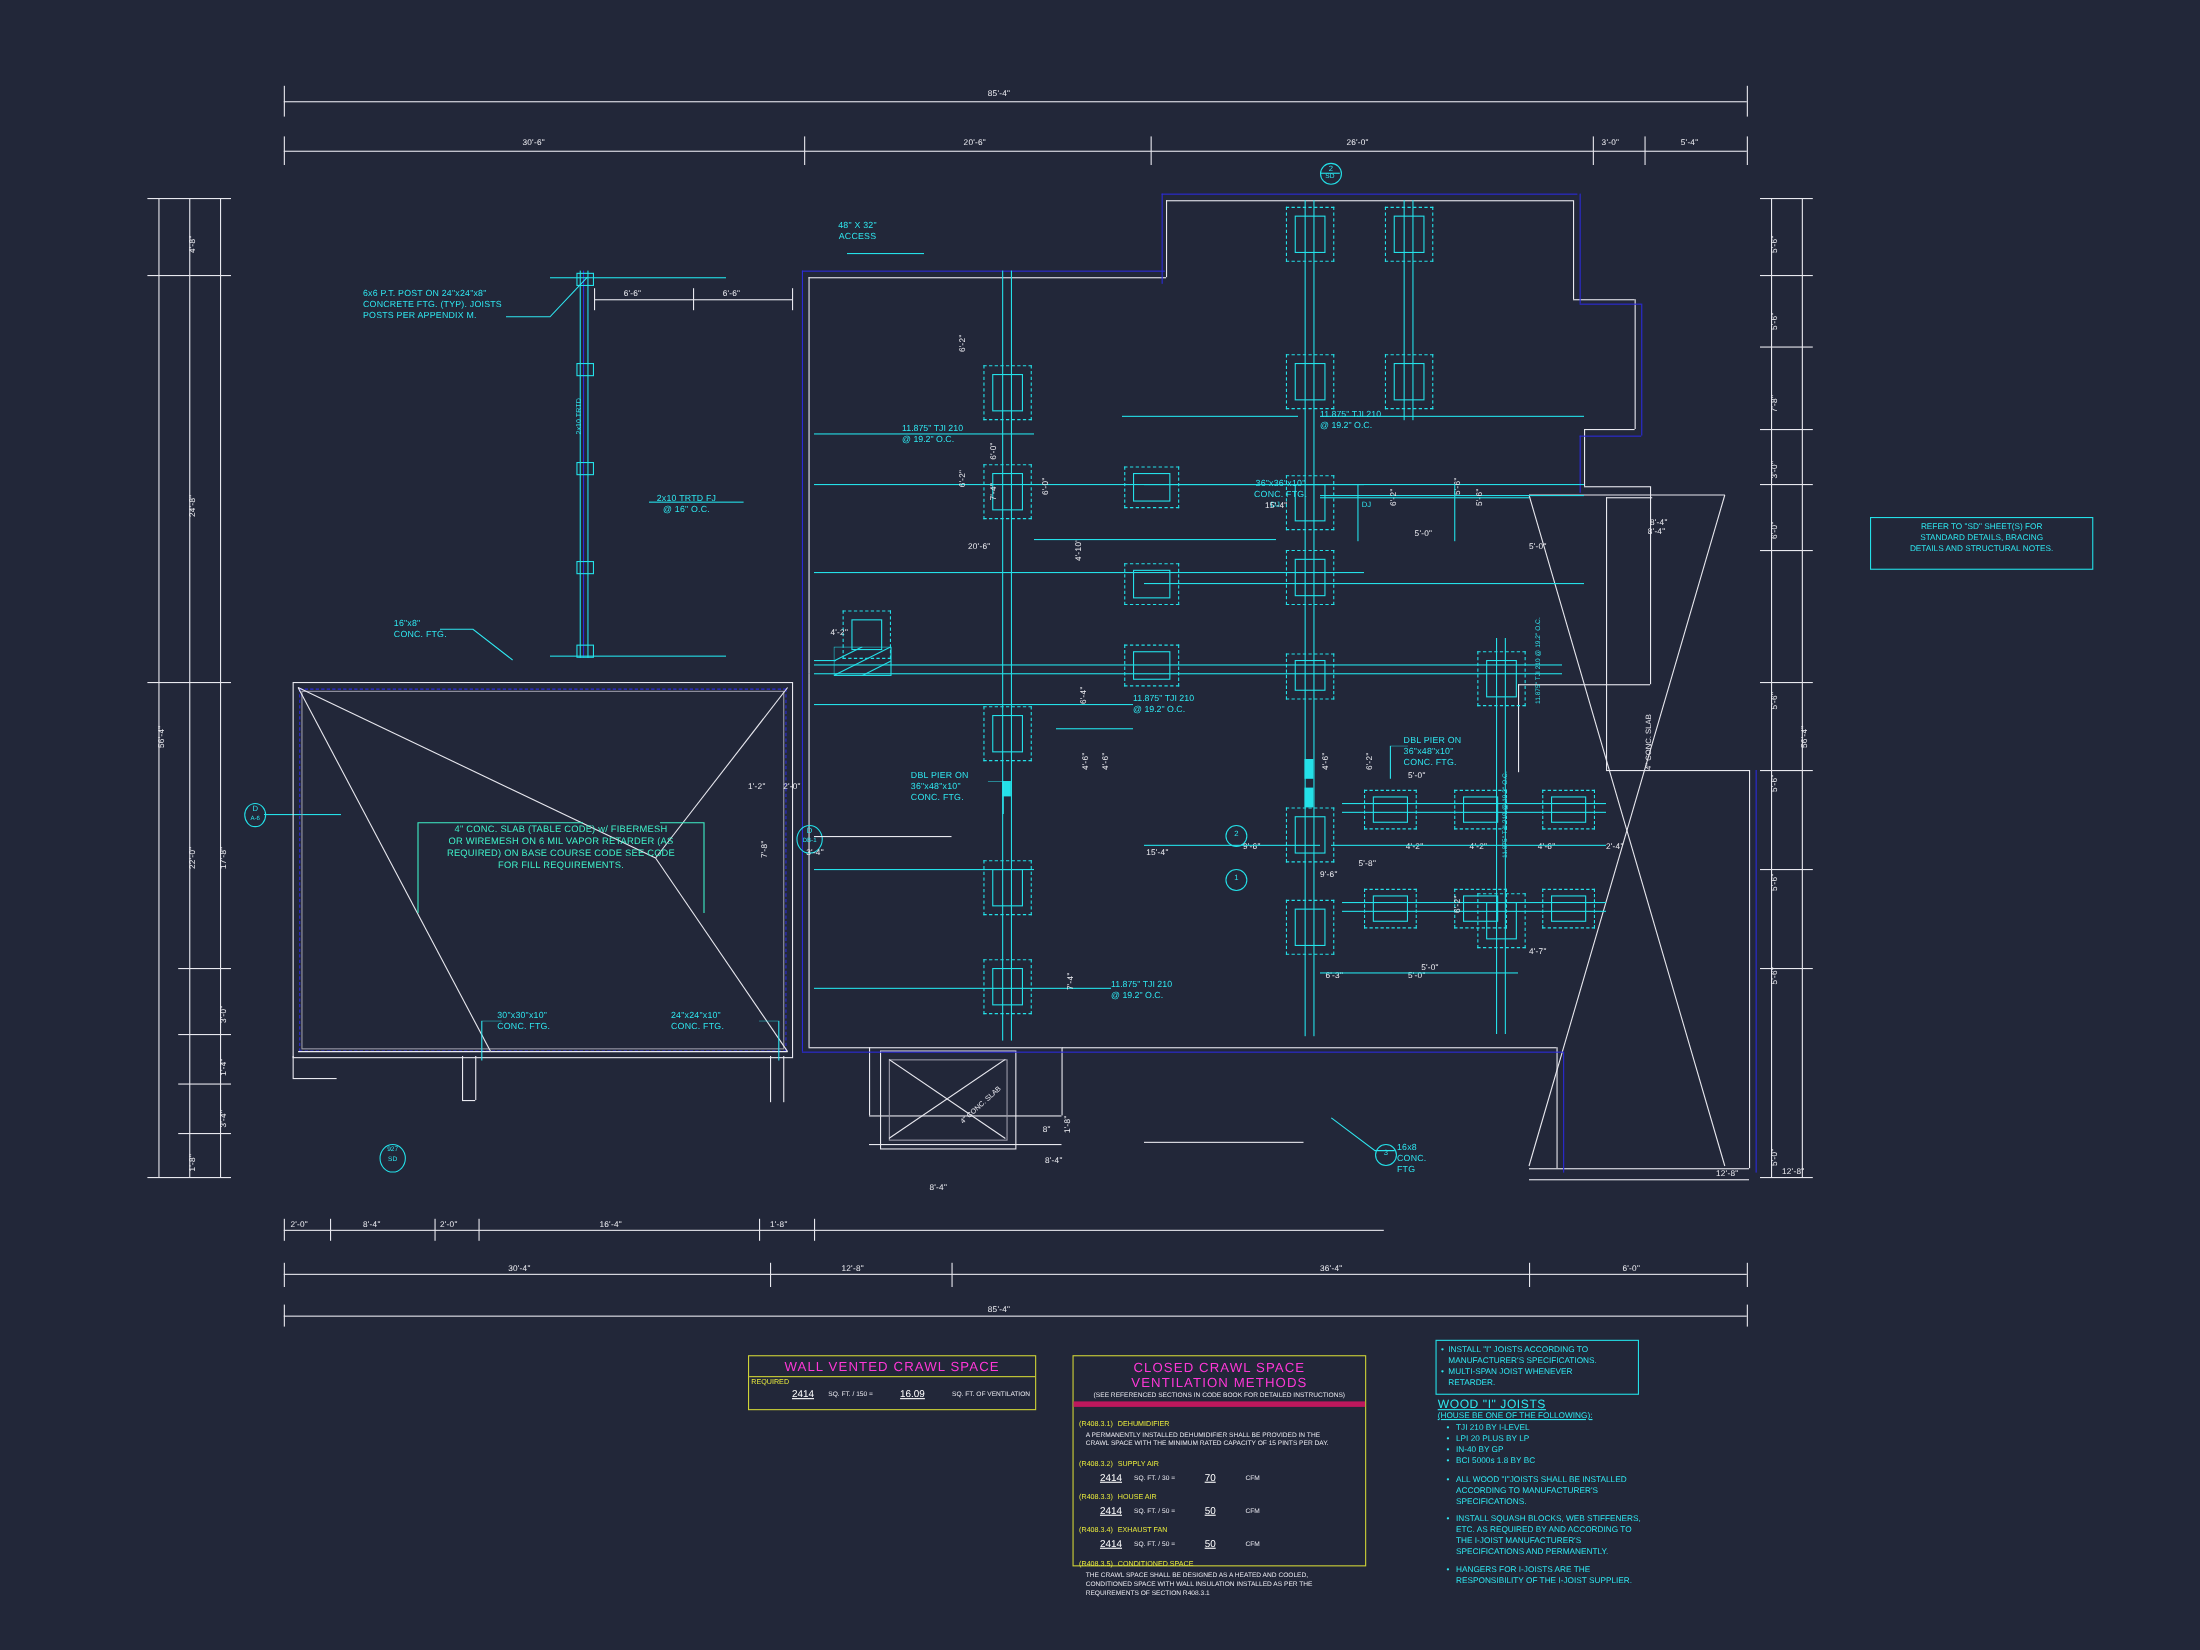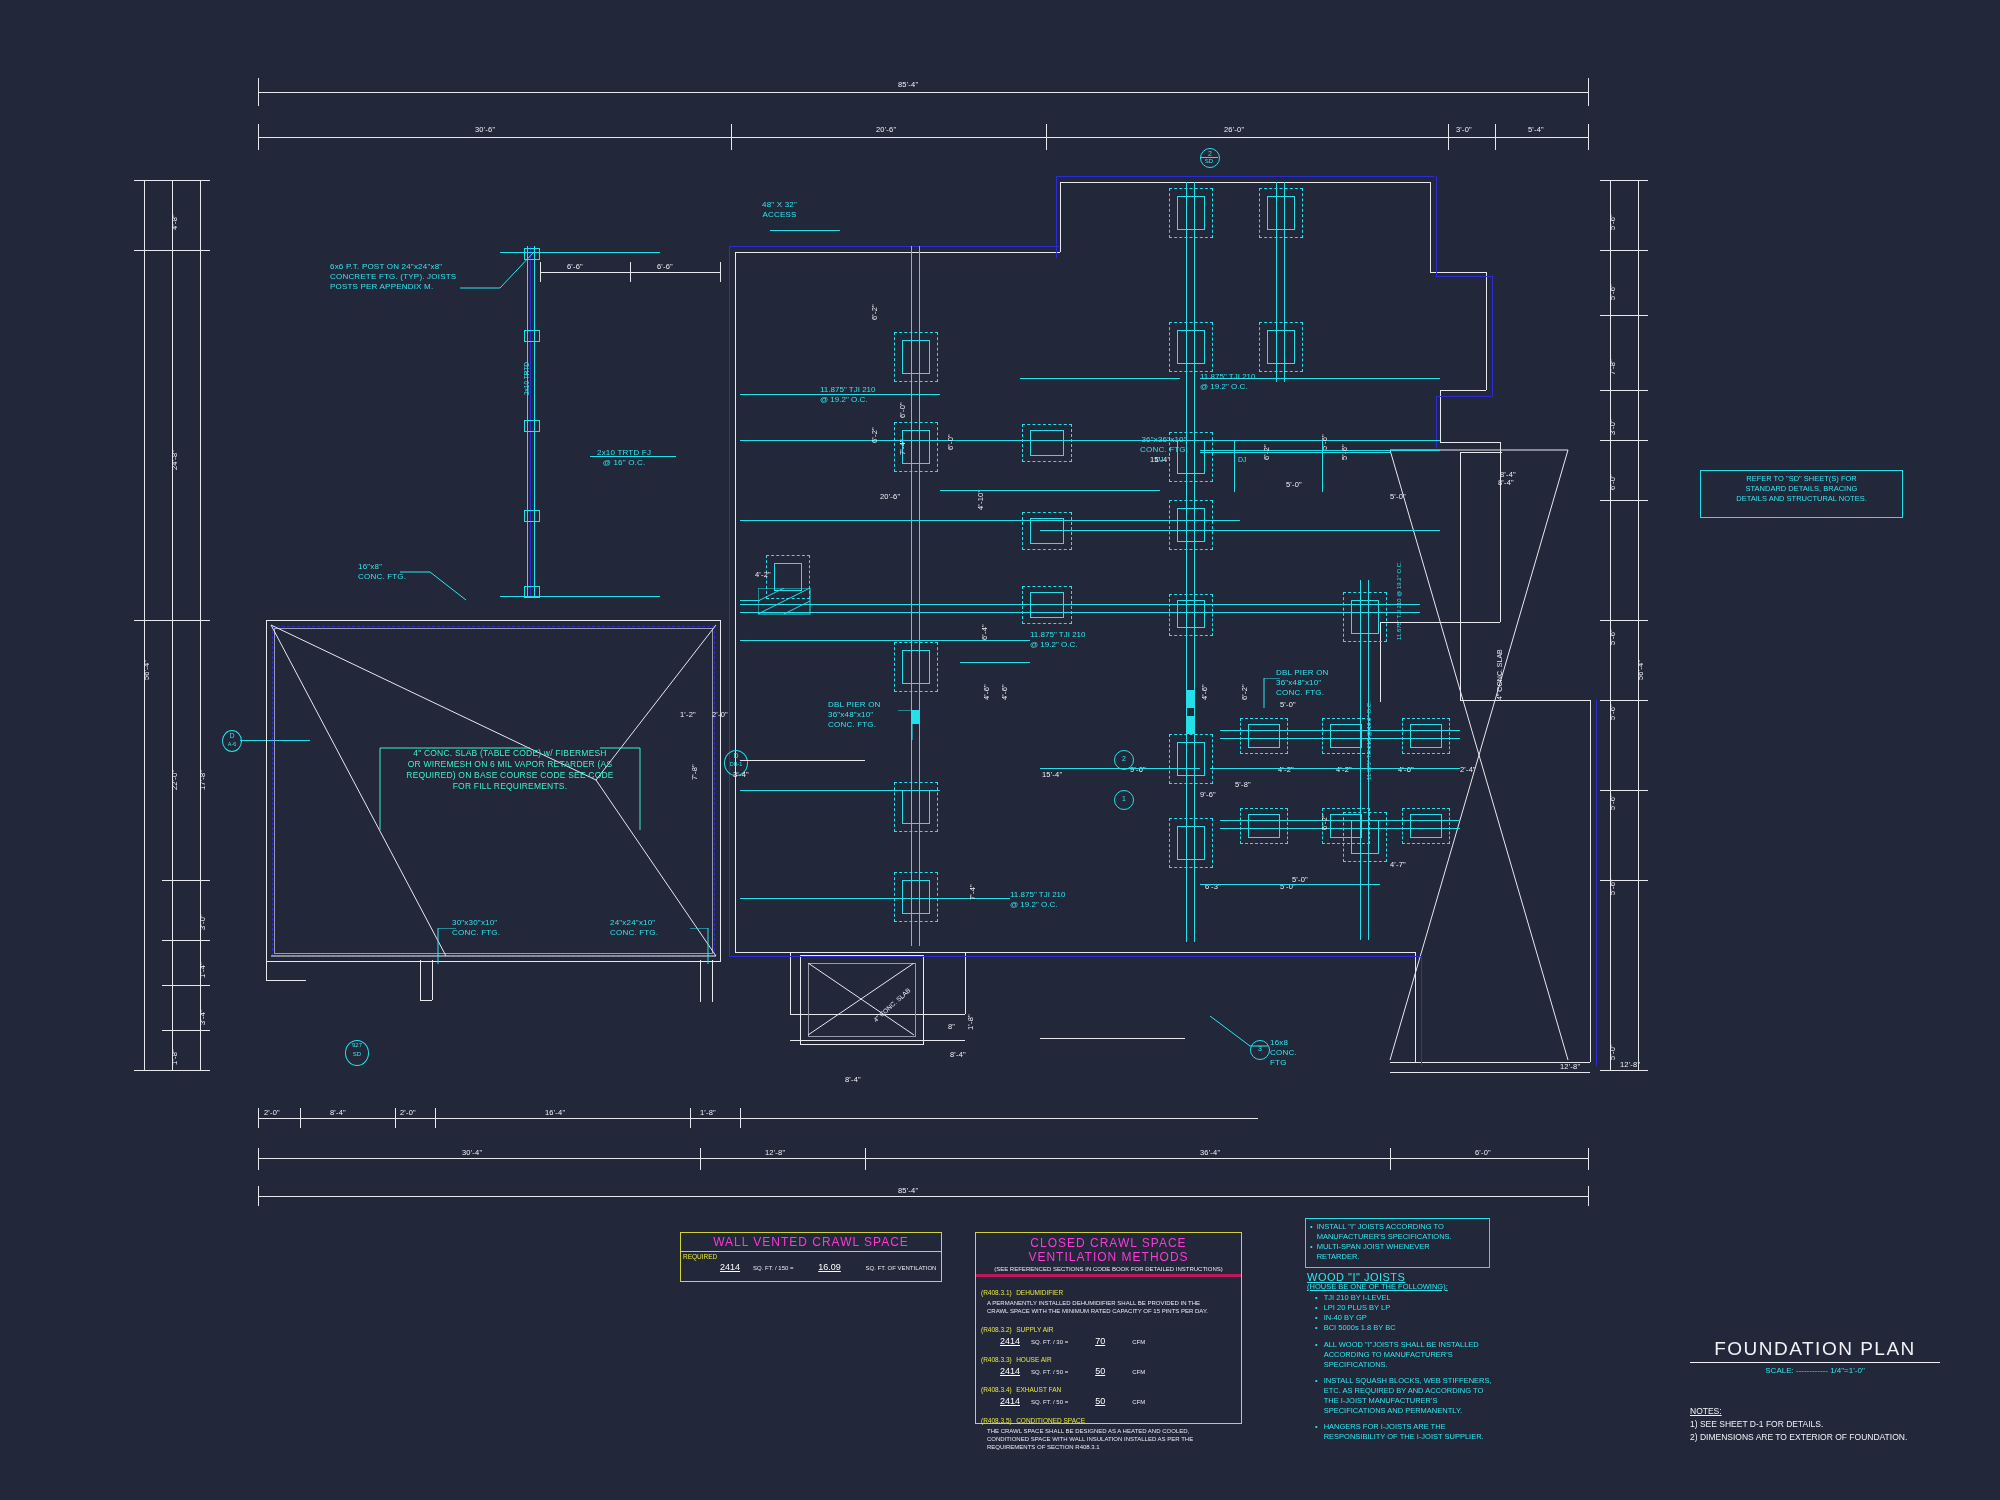--- a/index.html
+++ b/index.html
@@ -562,21 +562,21 @@
     <div style="position:absolute;left:30px;top:10px;display:flex;align-items:flex-end;gap:4px;">
       <span class="yval" style="display:inline-block;width:38px;text-align:center;">2414</span>
       <span class="ytxt">SQ. FT. / 150 =</span>
       <span class="yval" style="display:inline-block;width:64px;text-align:center;">16.09</span>
       <span class="ytxt">SQ. FT. OF VENTILATION</span>
     </div>
   </div>
 </div>
 
 <div class="ybox" style="left:975px;top:1232px;width:265px;height:190px;">
-  <div style="border-bottom:3px solid #be185d;padding:3px 0 2px;">
+  <div style="border-bottom:5px solid #be185d;padding:3px 0 2px;">
     <div class="ytitle">CLOSED CRAWL SPACE</div>
     <div class="ytitle">VENTILATION METHODS</div>
     <div class="ysub" style="margin-top:2px;">(SEE REFERENCED SECTIONS IN CODE BOOK FOR DETAILED INSTRUCTIONS)</div>
   </div>
   <div style="padding:4px 5px;">
 
     <div style="margin-bottom:3px;">
       <span class="ylbl">(R408.3.1)</span>
       <span class="ylbl">DEHUMIDIFIER</span>
       <div class="ytxt" style="padding-left:6px;">A PERMANENTLY INSTALLED DEHUMIDIFIER SHALL BE PROVIDED IN THE</div>
@@ -683,23 +683,14 @@
   </div>
   <div style="margin-top:6px;display:flex;gap:6px;padding-left:8px;">
     <span class="ctxt">•</span>
     <span>
       <div class="ctxt">HANGERS FOR I-JOISTS ARE THE</div>
       <div class="ctxt">RESPONSIBILITY OF THE I-JOIST SUPPLIER.</div>
     </span>
   </div>
 </div>
 
-<div class="titleblk" style="left:1690px;top:1338px;width:250px;">
-  <div class="tbtitle" style="text-align:center;">FOUNDATION PLAN</div>
-  <div class="tbscale">SCALE: ------------ 1/4"=1'-0"</div>
-  <div class="tbnotes">
-    <div class="uline" style="font-size:8.5px;">NOTES:</div>
-    <div>1)  SEE SHEET D-1 FOR DETAILS.</div>
-    <div>2)  DIMENSIONS ARE TO EXTERIOR OF FOUNDATION.</div>
-  </div>
-</div>
 
 </div>
 
 </body></html>

